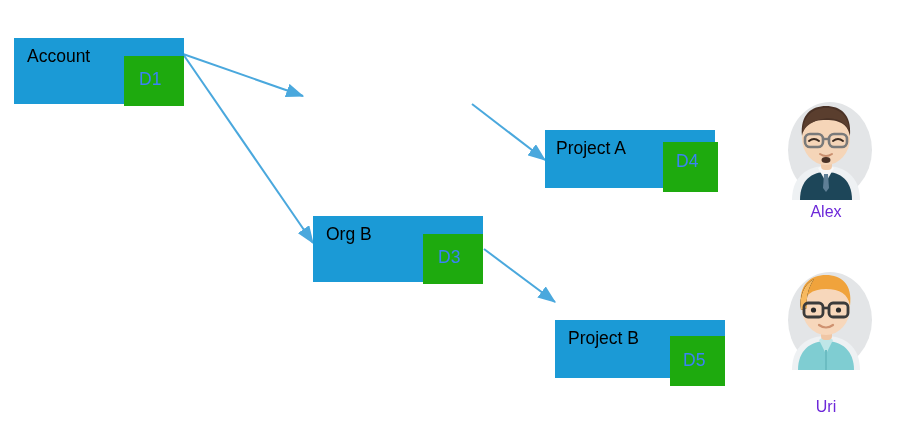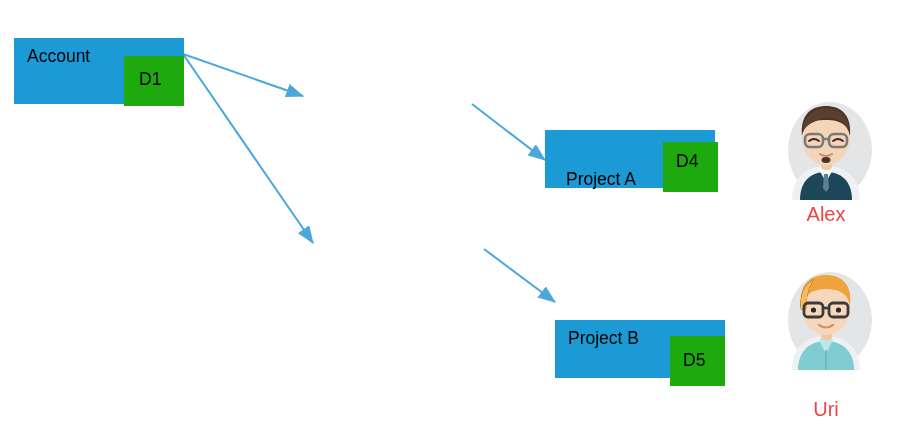--- a/index.html
+++ b/index.html
@@ -35,21 +35,21 @@
     white-space: nowrap;
     font-family: "Liberation Sans", sans-serif;
   }
   .node-chip {
     position: absolute;
     background: #1eaa0e;
     box-sizing: border-box;
   }
   .chip-label {
     position: absolute;
-    color: #000000;
+    color: #3b82f6;
     font-size: 17.5px;
     line-height: 20px;
     white-space: nowrap;
     font-family: "Liberation Sans", sans-serif;
   }
   #edges {
     position: absolute;
     left: 0;
     top: 0;
     width: 904px;
@@ -59,22 +59,22 @@
   .person {
     position: absolute;
     width: 96px;
     text-align: center;
   }
   .person-name {
     position: absolute;
     left: 0;
     width: 96px;
     text-align: center;
-    font-size: 20px;
-    color: #ef4444;
+    font-size: 16px;
+    color: #6d28d9;
     font-family: "Liberation Sans", sans-serif;
   }
   .avatar {
     position: absolute;
     left: 0;
     top: 0;
     width: 96px;
     height: 104px;
   }
 </style>
@@ -96,25 +96,31 @@
   </svg>
 
   <div class="node" style="left:14px; top:38px; width:170px; height:76px;">
     <div class="node-box" style="width:170px; height:66px;"></div>
     <div class="node-chip" style="left:110px; top:18px; width:60px; height:50px;"></div>
     <div class="node-label" style="left:13px; top:8px;">Account</div>
     <div class="chip-label" style="left:125px; top:31px;">D1</div>
   </div>
 
 
+  <div class="node" style="left:313px; top:216px; width:170px; height:76px;">
+    <div class="node-box" style="width:170px; height:66px;"></div>
+    <div class="node-chip" style="left:110px; top:18px; width:60px; height:50px;"></div>
+    <div class="node-label" style="left:13px; top:8px;">Org B</div>
+    <div class="chip-label" style="left:125px; top:31px;">D3</div>
+  </div>
 
   <div class="node" style="left:545px; top:130px; width:175px; height:64px;">
     <div class="node-box" style="width:170px; height:58px;"></div>
     <div class="node-chip" style="left:118px; top:12px; width:55px; height:50px;"></div>
-    <div class="node-label" style="left:21px; top:8px;margin-top:31px;">Project A</div>
+    <div class="node-label" style="left:11px; top:8px;">Project A</div>
     <div class="chip-label" style="left:131px; top:21px;">D4</div>
   </div>
 
   <div class="node" style="left:555px; top:272px; width:175px; height:68px;margin-top:48px;">
     <div class="node-box" style="width:170px; height:58px;"></div>
     <div class="node-chip" style="left:115px; top:16px; width:55px; height:50px;"></div>
     <div class="node-label" style="left:13px; top:8px;">Project B</div>
     <div class="chip-label" style="left:128px; top:30px;">D5</div>
   </div>
 

